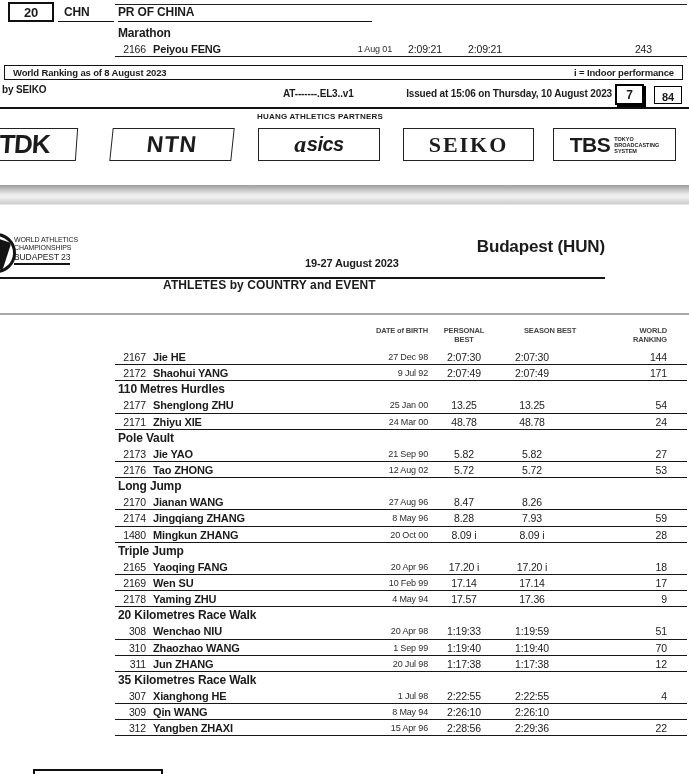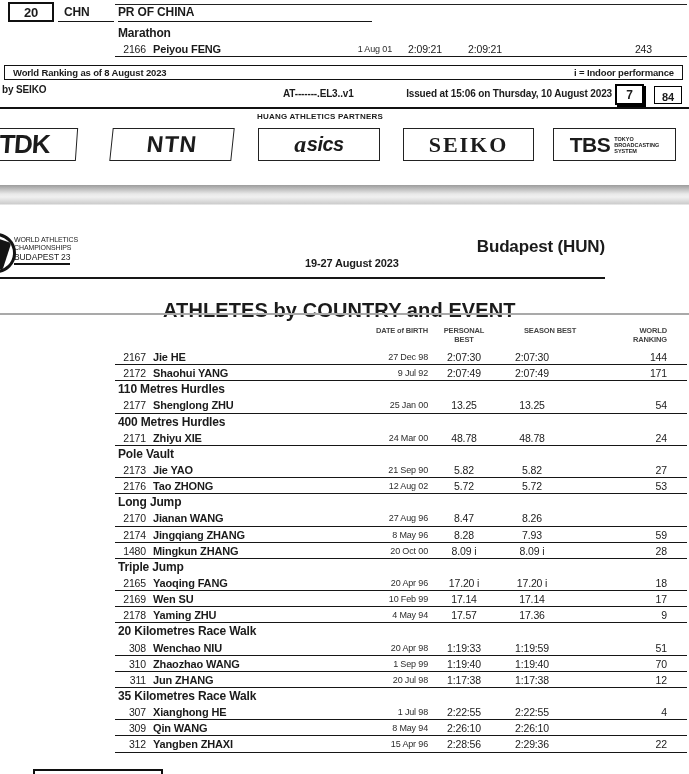--- a/index.html
+++ b/index.html
@@ -46,21 +46,21 @@
 
   
   .wa-emblem { left:-24px; top:233px; width:40px; height:40px; border:3px solid #141414; border-radius:50%; overflow:hidden; }
   .wa-emblem::after { content:""; position:absolute; left:14px; top:4px; width:14px; height:30px; background:#141414; transform:rotate(18deg); }
   .wa-logo-text { left:14px; top:236px; font-weight:400; line-height:7.6px; letter-spacing:-0.1px; }
   .wa-l1,.wa-l2 { font-size:7px; }
   .wa-l3 { font-size:8.5px; display:inline-block; border-bottom:2px solid #141414; padding-bottom:1px; }
   .loc-title { left:305px; top:237px; width:300px; text-align:right; font-size:17px; font-weight:700; }
   .loc-dates { left:305px; top:257px; width:300px; text-align:left; font-size:11px; font-weight:600; }
   .header-rule { left:0; top:277px; width:605px; height:2.4px; background:#161616; }
-  .list-title { left:163px; top:299px; font-size:20px; font-weight:700; letter-spacing:0.1px; }
+  .list-title { left:163px; top:278px; font-size:12px; font-weight:700; letter-spacing:0.1px; }
   .gray-rule { left:0; top:313px; width:689px; height:2px; background:#a9a9a9; }
 
   
   .col-head { top:327px; font-size:7.5px; font-weight:600; color:#454545; line-height:8.5px; }
   .ch-dob  { left:340px; width:88px; text-align:right; }
   .ch-pb   { left:430px; width:68px; text-align:center; }
   .ch-sb   { left:524px; width:68px; text-align:left; }
   .ch-wr   { left:610px; width:57px; text-align:right; }
   .table-body { left:115px; top:349px; width:572px; }
   .sec-heading { position:relative; height:16.15px; font-weight:700; font-size:12px; line-height:16.5px; padding-left:3px; }
@@ -195,21 +195,20 @@
     </div>
     <div class="sec-heading">110 Metres Hurdles</div>
     <div class="athlete-row">
       <span class="c-bib">2177</span>
       <span class="c-name">Shenglong ZHU</span>
       <span class="c-dob">25 Jan 00</span>
       <span class="c-pb">13.25</span>
       <span class="c-sb">13.25</span>
       <span class="c-rank">54</span>
     </div>
-    <div class="sec-heading">400 Metres Hurdles</div>
     <div class="athlete-row">
       <span class="c-bib">2171</span>
       <span class="c-name">Zhiyu XIE</span>
       <span class="c-dob">24 Mar 00</span>
       <span class="c-pb">48.78</span>
       <span class="c-sb">48.78</span>
       <span class="c-rank">24</span>
     </div>
     <div class="sec-heading">Pole Vault</div>
     <div class="athlete-row">

